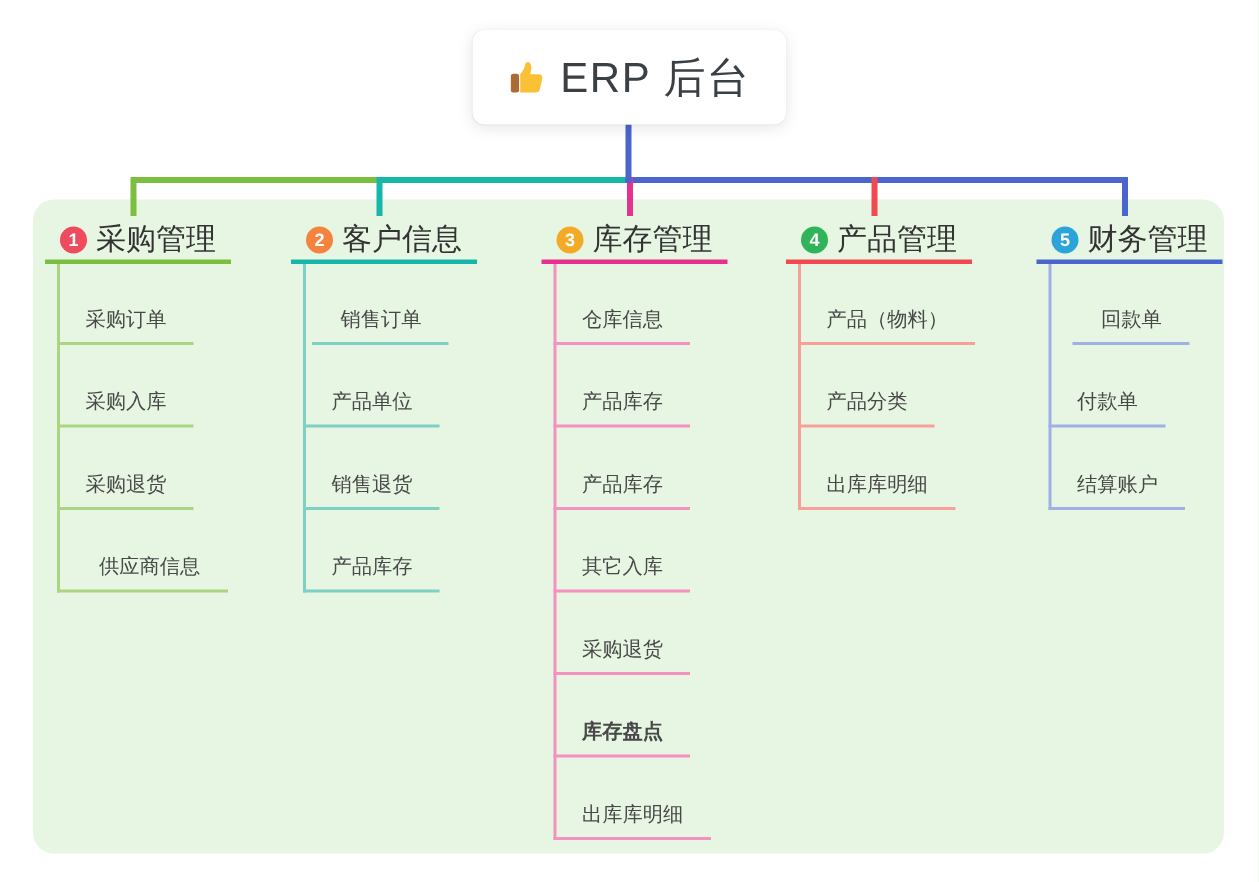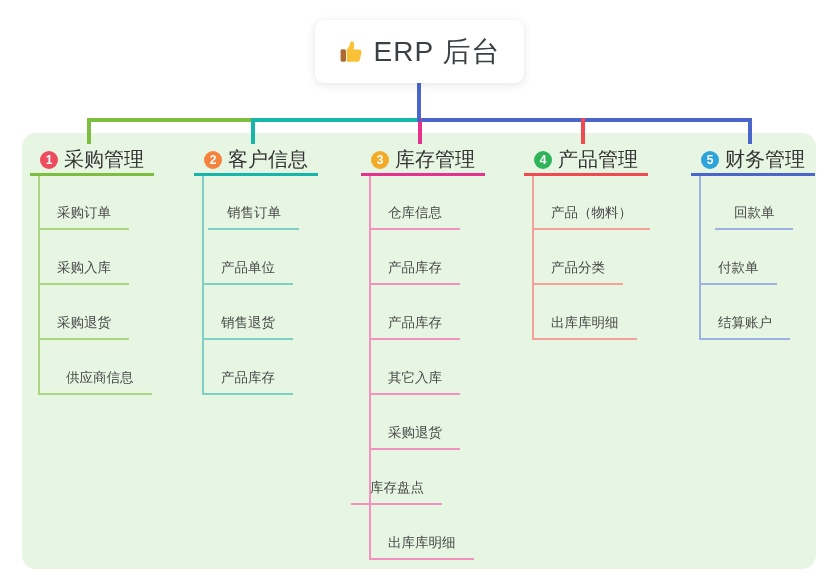--- a/index.html
+++ b/index.html
@@ -88,21 +88,21 @@
     <div class="branch-head" style="left: 361px; top: 146px; border-bottom-color: rgb(230, 49, 143);">
       <span class="badge" style="background: rgb(243, 171, 39);">3</span>
       <span class="branch-label">库存管理</span>
     </div>
     <div class="line" style="left: 369px; top: 176px; width: 2px; height: 384px; background: rgb(244, 145, 193);"></div>
     <div class="leaf-node" style="left: 369px; top: 195px; border-bottom-color: rgb(244, 145, 193);">仓库信息</div>
     <div class="leaf-node" style="left: 369px; top: 250px; border-bottom-color: rgb(244, 145, 193);">产品库存</div>
     <div class="leaf-node" style="left: 369px; top: 305px; border-bottom-color: rgb(244, 145, 193);">产品库存</div>
     <div class="leaf-node" style="left: 369px; top: 360px; border-bottom-color: rgb(244, 145, 193);">其它入库</div>
     <div class="leaf-node" style="left: 369px; top: 415px; border-bottom-color: rgb(244, 145, 193);">采购退货</div>
-    <div class="leaf-node" style="left: 351px; top: 470px; border-bottom-color: rgb(244, 145, 193);">库存盘点</div>
+    <div class="leaf-node" style="left: 369px; top: 470px; border-bottom-color: rgb(244, 145, 193); font-weight: bold;">库存盘点</div>
     <div class="leaf-node" style="left: 369px; top: 525px; border-bottom-color: rgb(244, 145, 193);">出库库明细</div>
     <div class="branch-head" style="left: 524px; top: 146px; border-bottom-color: rgb(242, 73, 80);">
       <span class="badge" style="background: rgb(48, 180, 90);">4</span>
       <span class="branch-label">产品管理</span>
     </div>
     <div class="line" style="left: 532px; top: 176px; width: 2px; height: 164px; background: rgb(247, 160, 154);"></div>
     <div class="leaf-node" style="left: 532px; top: 195px; border-bottom-color: rgb(247, 160, 154);">产品（物料）</div>
     <div class="leaf-node" style="left: 532px; top: 250px; border-bottom-color: rgb(247, 160, 154);">产品分类</div>
     <div class="leaf-node" style="left: 532px; top: 305px; border-bottom-color: rgb(247, 160, 154);">出库库明细</div>
     <div class="branch-head" style="left: 691px; top: 146px; border-bottom-color: rgb(74, 102, 205);">

